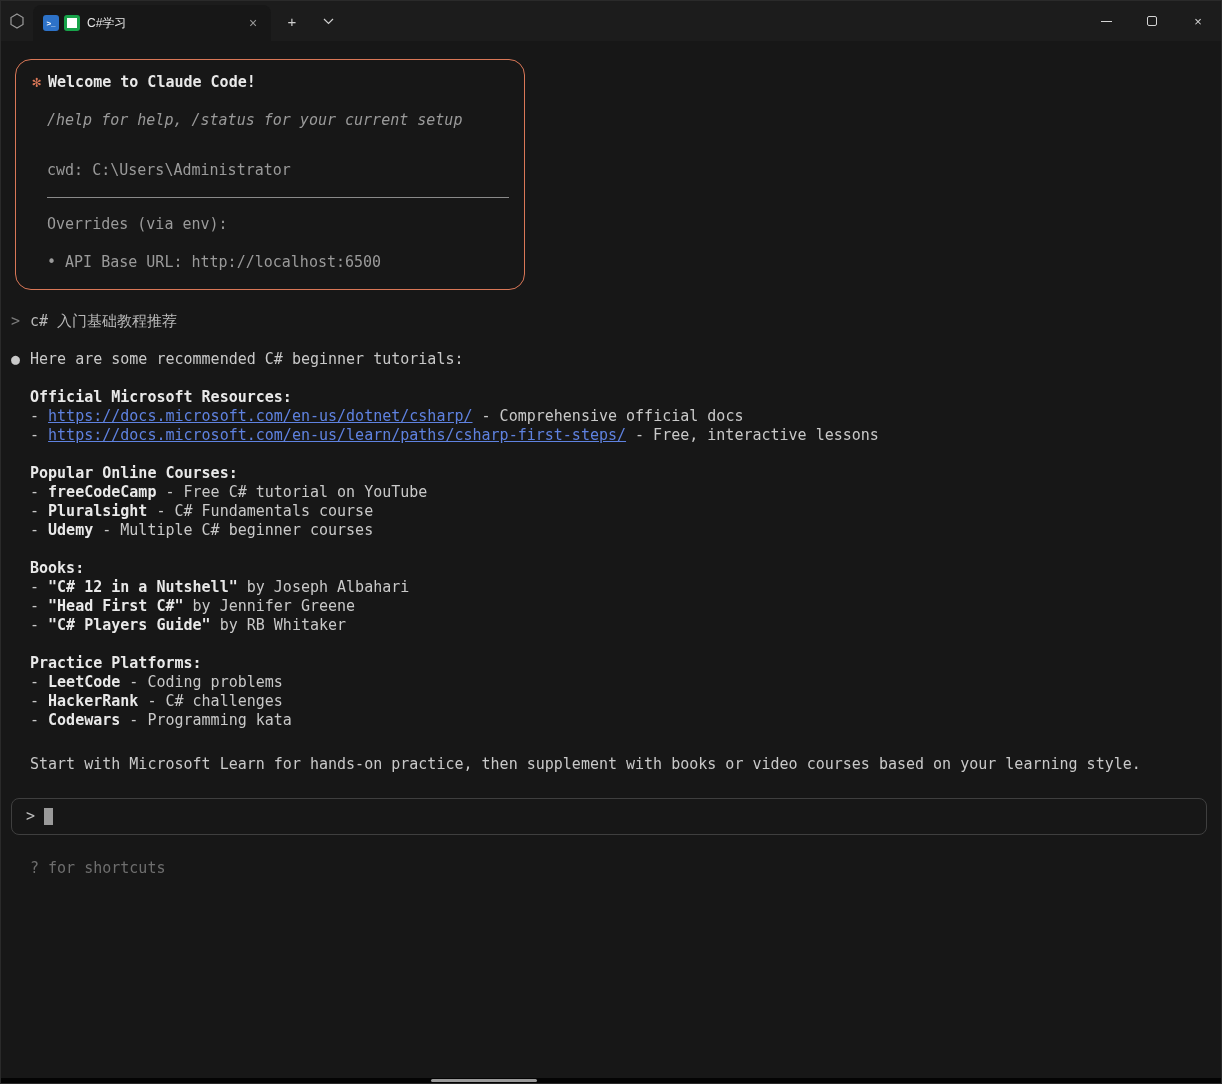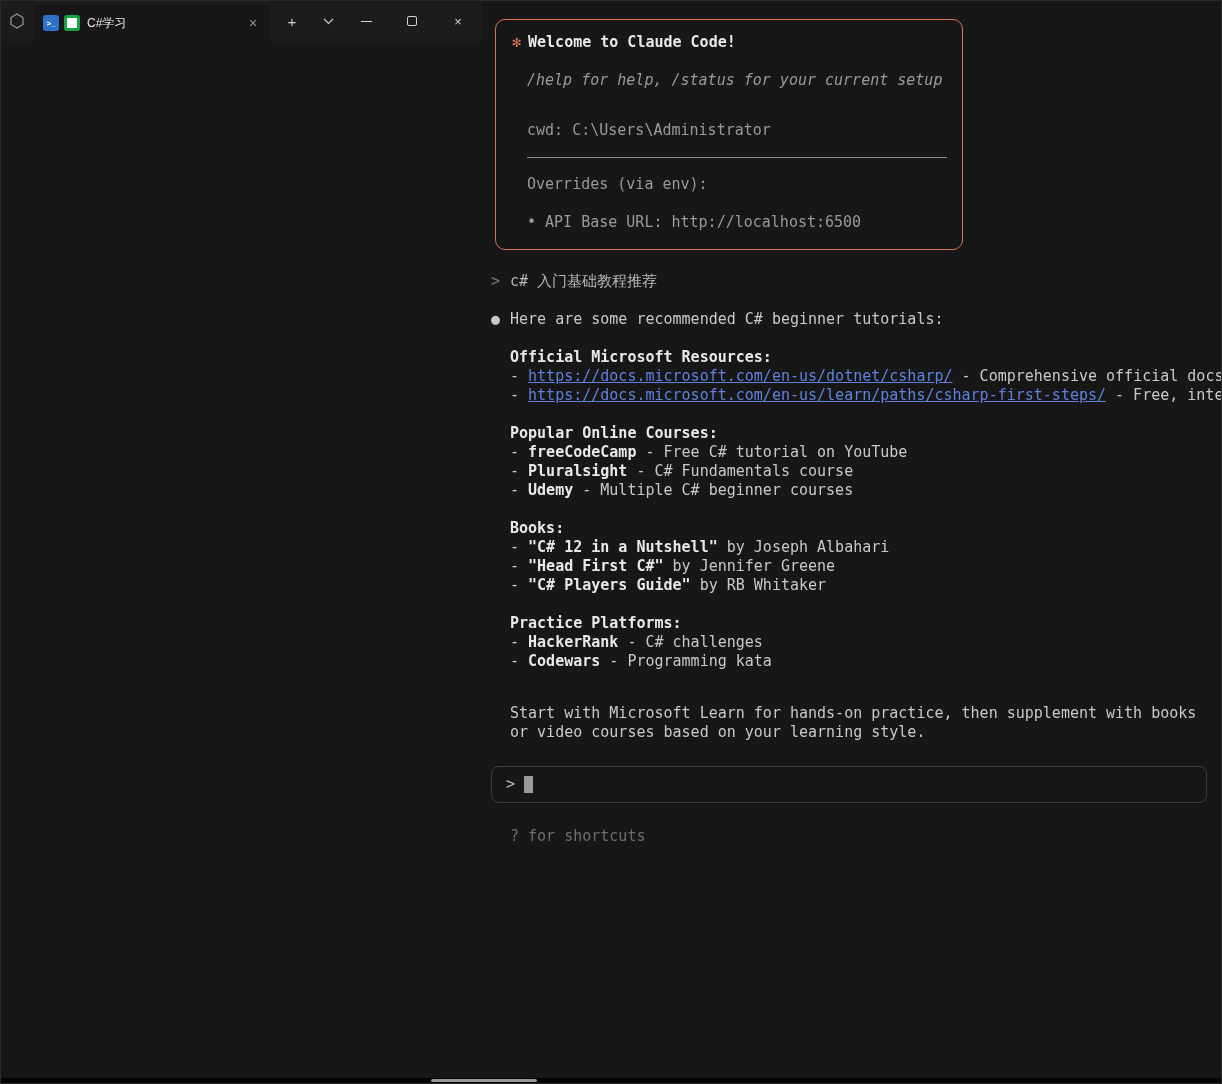--- a/index.html
+++ b/index.html
@@ -1,20 +1,20 @@
 <!DOCTYPE html>
 <html><head>
 <meta charset="utf-8">
 <style>
   * { box-sizing: border-box; margin: 0; padding: 0; }
   html,body { width:1222px; height:1084px; background:#000; overflow:hidden; }
   body { font-family:"DejaVu Sans Mono","Liberation Mono",monospace; }
 
   .window { position:relative; width:1222px; height:1084px; background:#171717;
-            border:1px solid #2a2a2a; display:flex; flex-direction:row; }
+            border:1px solid #2a2a2a; display:flex; flex-direction:column; }
 
   
   .titlebar { height:40px; background:#1c1c1c; display:flex; align-items:center;
               flex:0 0 auto; font-family:"Liberation Sans",sans-serif; }
   .window-icon { width:32px; display:flex; align-items:center; justify-content:center; }
   .tab { height:36px; margin-top:4px; width:238px; background:#171717;
          border-radius:8px 8px 0 0; display:flex; align-items:center;
          padding:0 8px 0 10px; color:#e8e8e8; font-size:12px; }
   .tab-ico { width:16px; height:16px; border-radius:3px; margin-right:5px;
              display:inline-flex; align-items:center; justify-content:center; flex:0 0 auto; }
@@ -41,39 +41,39 @@
   .min-glyph { display:inline-block; width:11px; border-bottom:1px solid #d4d4d4; }
   .max-glyph { display:inline-block; width:10px; height:10px; border:1px solid #d4d4d4; border-radius:2px; }
 
   
   .terminal { flex:1; padding:18px 14px 0 10px; font-size:15px; line-height:19px;
               color:#c9c9c9; overflow:hidden; }
   .b { font-weight:bold; color:#e9e9e9; }
   .faint { color:#7a7a7a; }
 
   
-  .welcome-box { width:468px; margin-left:4px; border:1px solid #d97757; border-radius:10px;
+  .welcome-box { width:510px; margin-left:4px; border:1px solid #d97757; border-radius:16px;
                  padding:13px 15px 17px 16px; }
   .welcome-line { margin-left:15px; }
   .star { color:#d97757; margin-right:7px; }
   .wl-help { margin-top:19px; font-style:italic; color:#9a9a9a; }
   .wl-cwd { margin-top:31px; color:#9a9a9a; }
   .divider { margin:17px 0 0 15px; border-top:1px solid #8a8a8a; }
   .wl-over { margin-top:17px; color:#9a9a9a; }
   .wl-api { margin-top:19px; color:#9a9a9a; }
 
   
   .marker-line { position:relative; padding-left:19px; }
   .marker { position:absolute; left:0; top:0; }
   .user-line { margin-top:22px; color:#b9b9b9; }
   .assistant { margin-top:19px; }
   .section { margin-top:19px; padding-left:19px; }
   .line { white-space:pre; }
   .link { color:#5f82e0; text-decoration:underline; cursor:pointer; }
-  .closing { margin-top:33px; padding-left:19px; }
+  .closing { margin-top:25px; padding-left:19px; }
 
   
   .input-box { margin-top:24px; border:1px solid #3f3f3f; border-radius:8px;
                height:37px; display:flex; align-items:center; padding:0 14px; cursor:text; }
   .input-prompt { color:#bdbdbd; }
   .cursor-block { display:inline-block; width:9px; height:17px; background:#9a9a9a;
                   margin-left:9px; }
   .hint { margin-top:24px; margin-left:19px; color:#6e6e6e; }
 
   
@@ -151,20 +151,21 @@
 
       <div class="section">
         <div class="line b">Books:</div>
         <div class="line"><span>- </span><span class="b">"C# 12 in a Nutshell"</span><span> by Joseph Albahari</span></div>
         <div class="line"><span>- </span><span class="b">"Head First C#"</span><span> by Jennifer Greene</span></div>
         <div class="line"><span>- </span><span class="b">"C# Players Guide"</span><span> by RB Whitaker</span></div>
       </div>
 
       <div class="section">
         <div class="line b">Practice Platforms:</div>
+        <div class="line"><span>- </span><span class="b">LeetCode</span><span> - Coding problems</span></div>
         <div class="line"><span>- </span><span class="b">HackerRank</span><span> - C# challenges</span></div>
         <div class="line"><span>- </span><span class="b">Codewars</span><span> - Programming kata</span></div>
       </div>
 
       <div class="closing">Start with Microsoft Learn for hands-on practice, then supplement with books or video courses based on your learning style.</div>
     </div>
 
     <div class="input-box">
       <span class="input-prompt">&gt;</span>
       <span></span>

